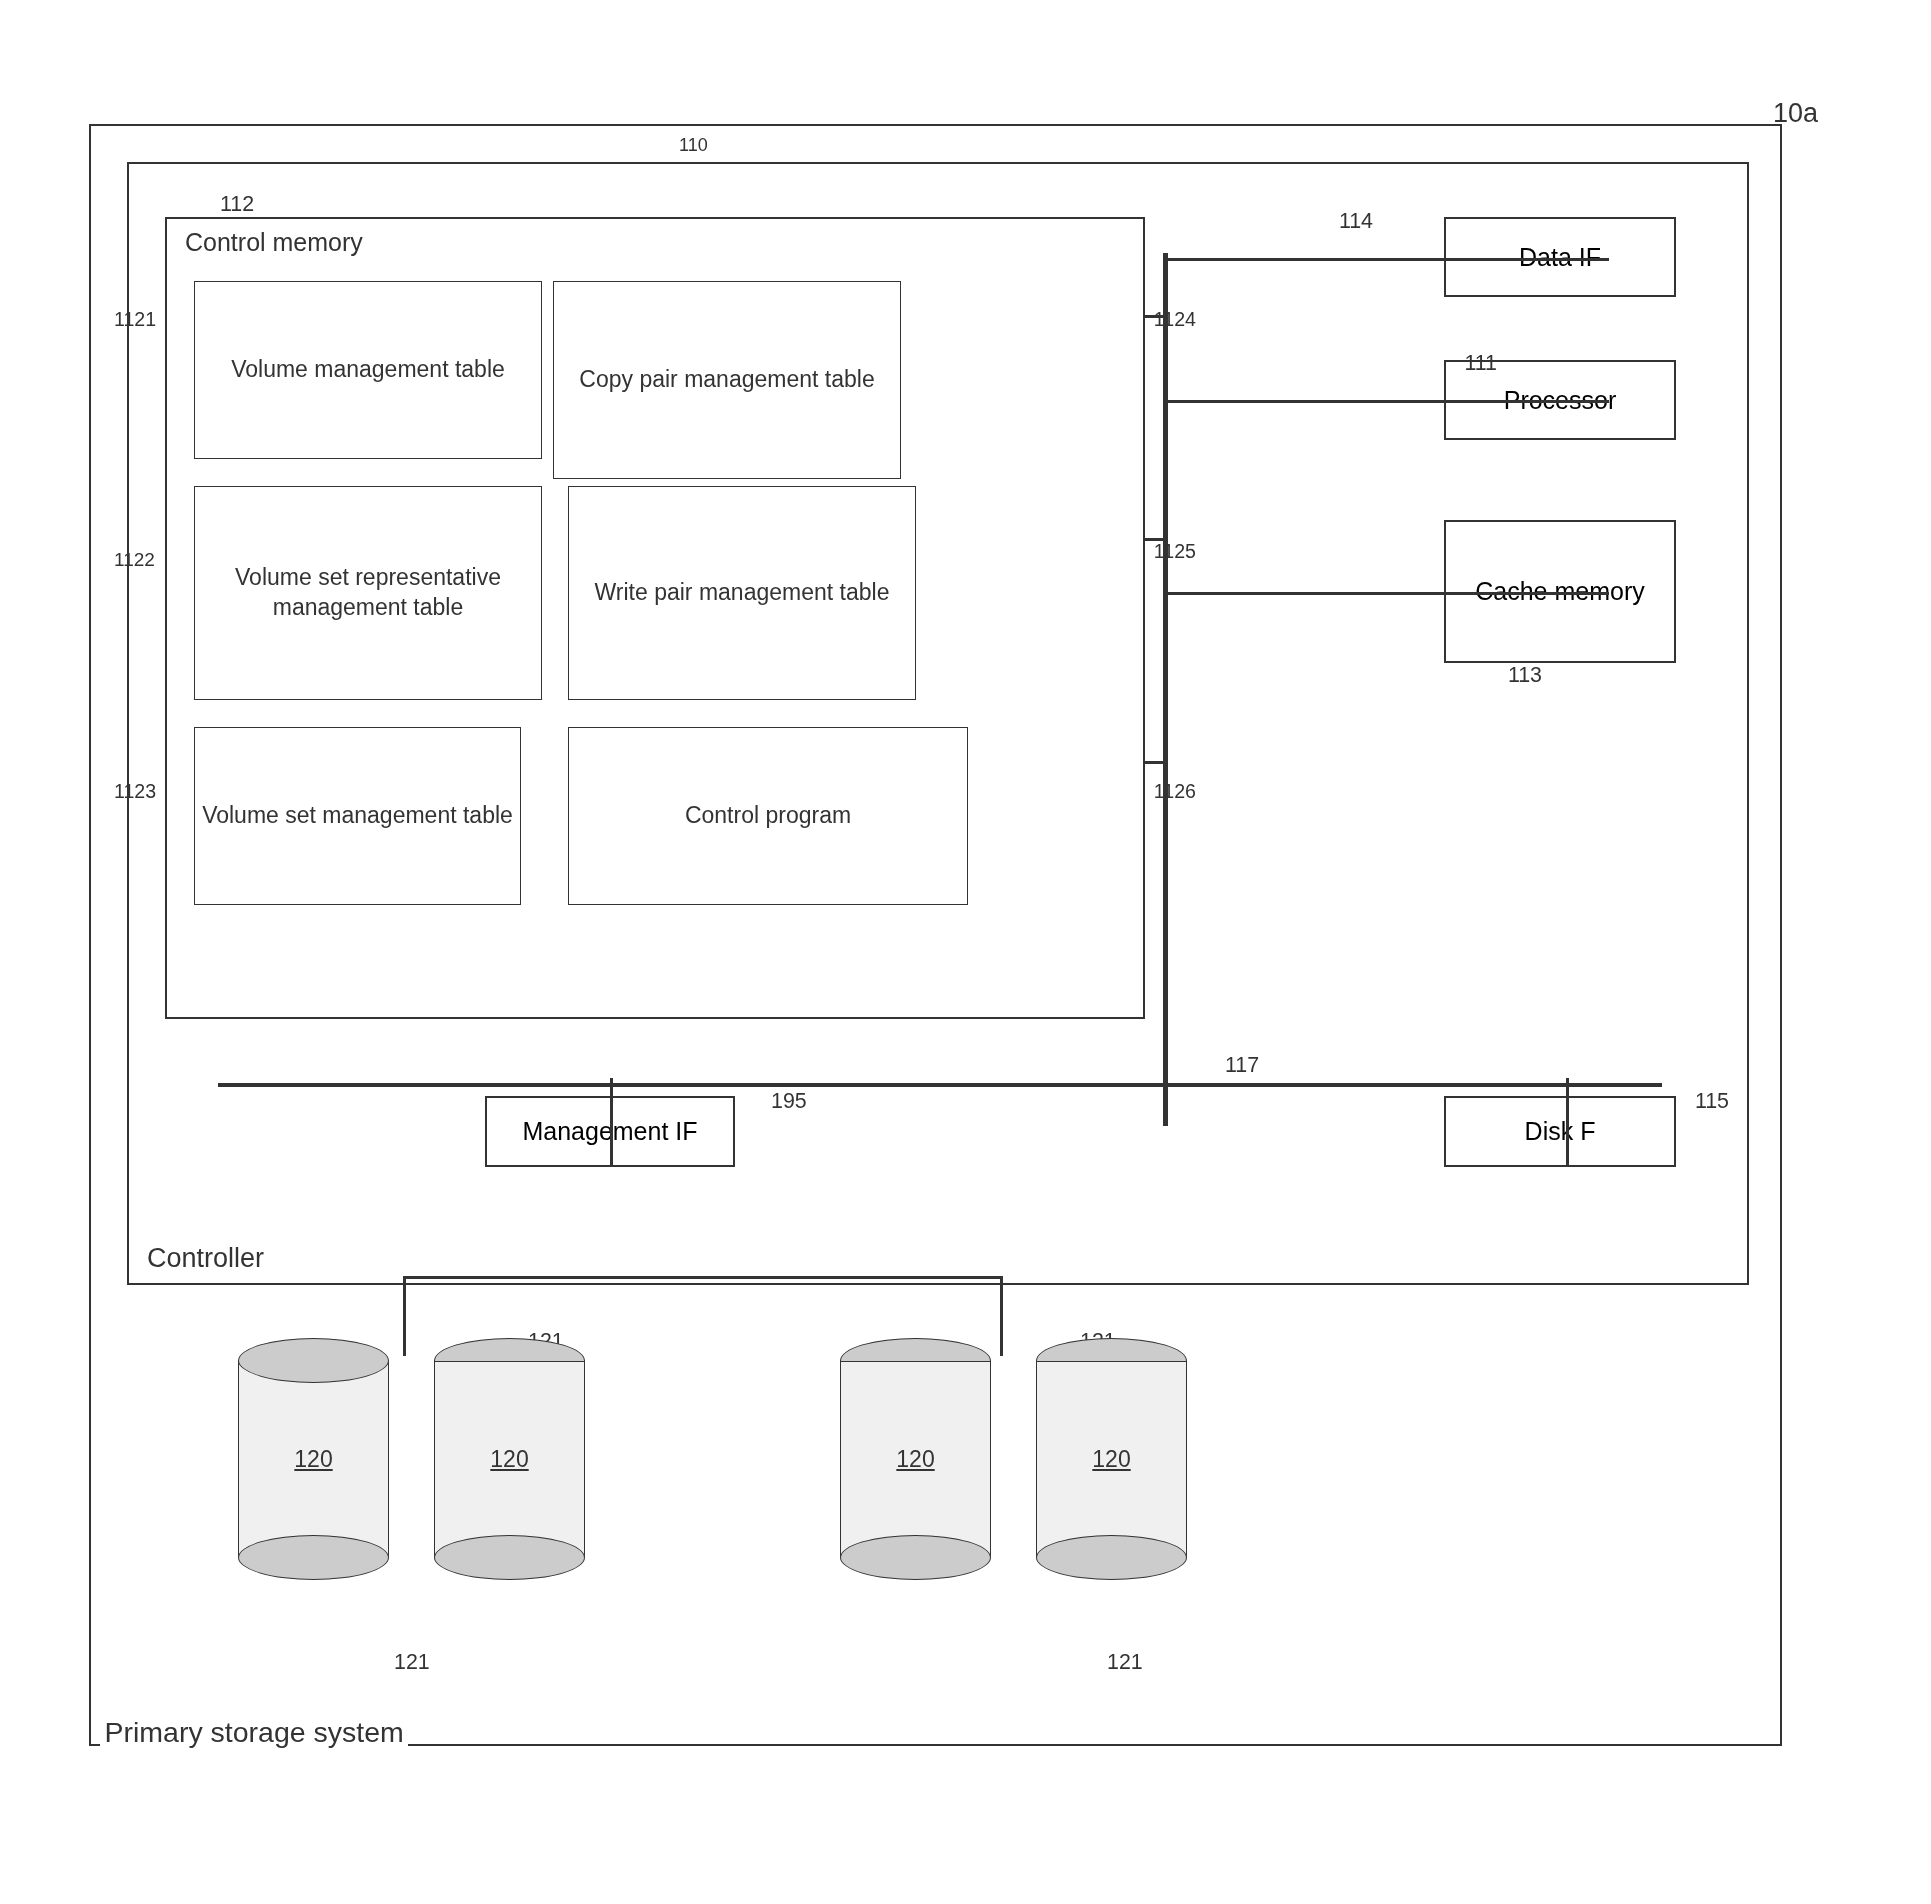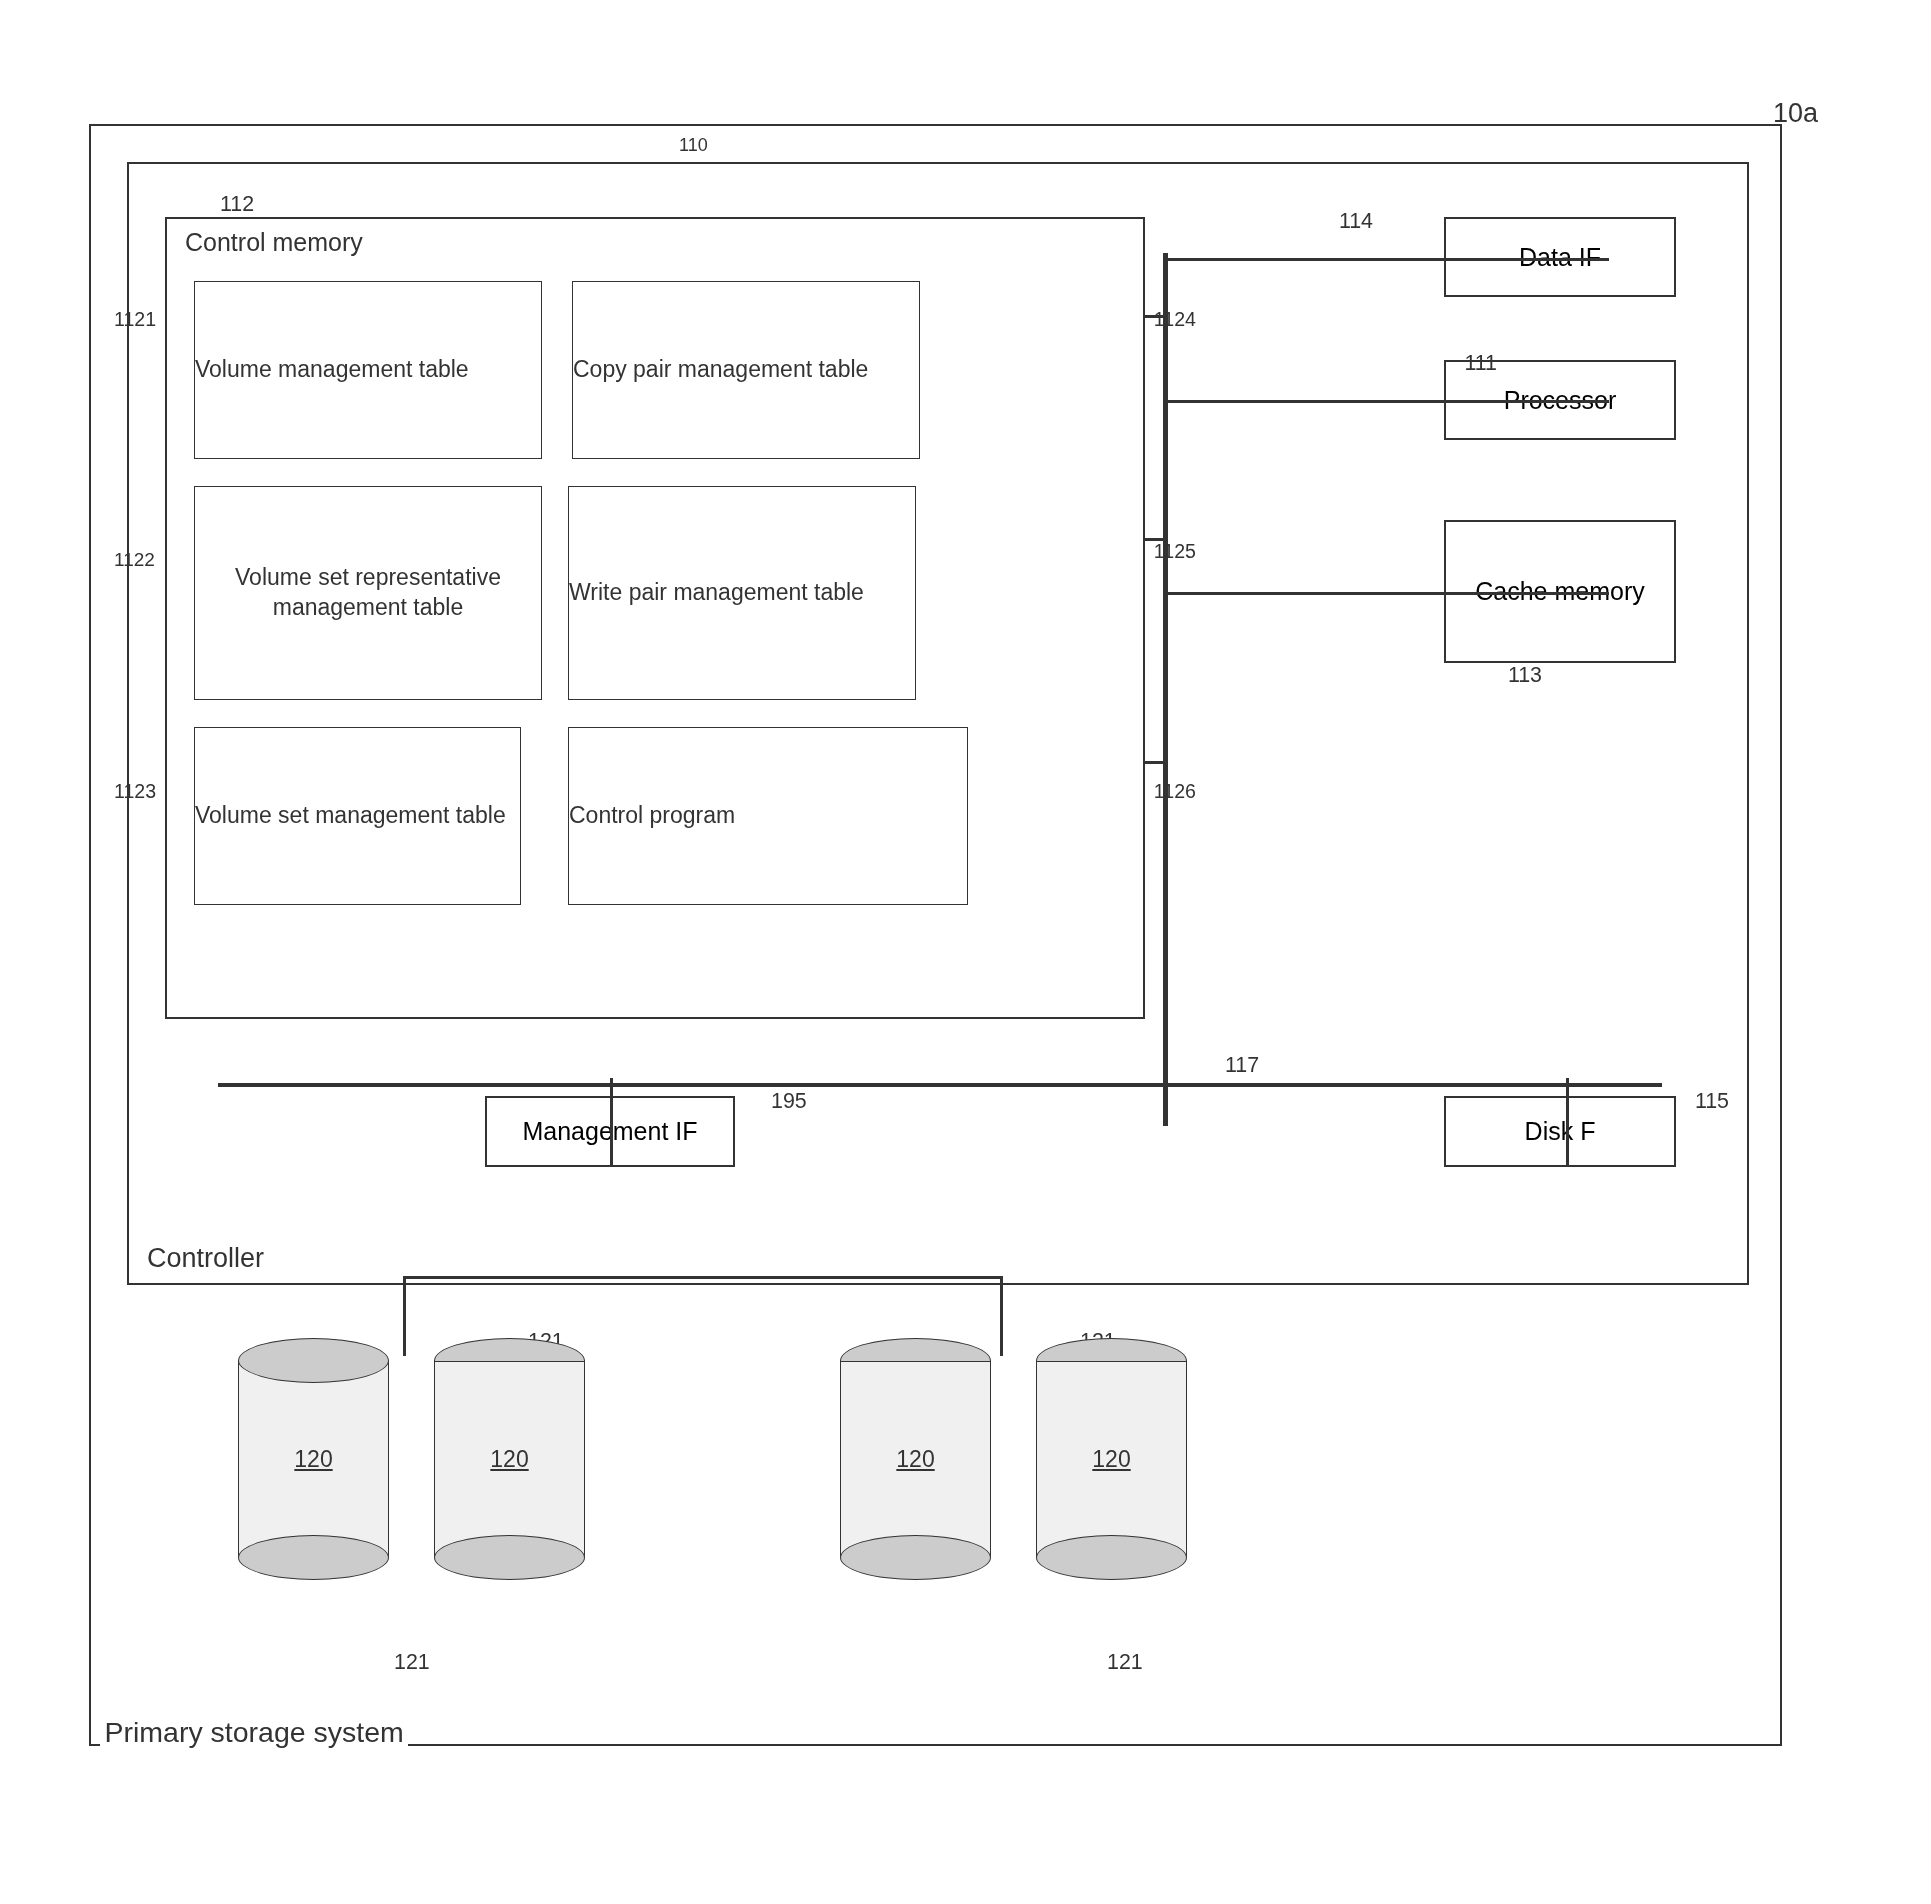--- a/index.html
+++ b/index.html
@@ -87,41 +87,41 @@
       font-size: 25px;
       color: #333;
     }
 
     
     .table-cell {
       position: absolute;
       border: 1.8px solid #333;
       display: flex;
       align-items: center;
-      justify-content: flex-start;
+      justify-content: center;
       text-align: center;
       font-size: 23px;
       color: #333;
       line-height: 1.3;
       background: #fff;
     }
 
     
     .cell-vol-mgmt {
       top: 62px;
       left: 27px;
       width: 348px;
       height: 178px;
     }
 
     .cell-copy-pair {
       top: 62px;
-      left: 405px;
+      left: 386px;
       width: 348px;
-      height: 178px;
+      height: 198px;
     }
 
     
     .cell-volset-rep {
       top: 267px;
       left: 27px;
       width: 348px;
       height: 214px;
     }
 

